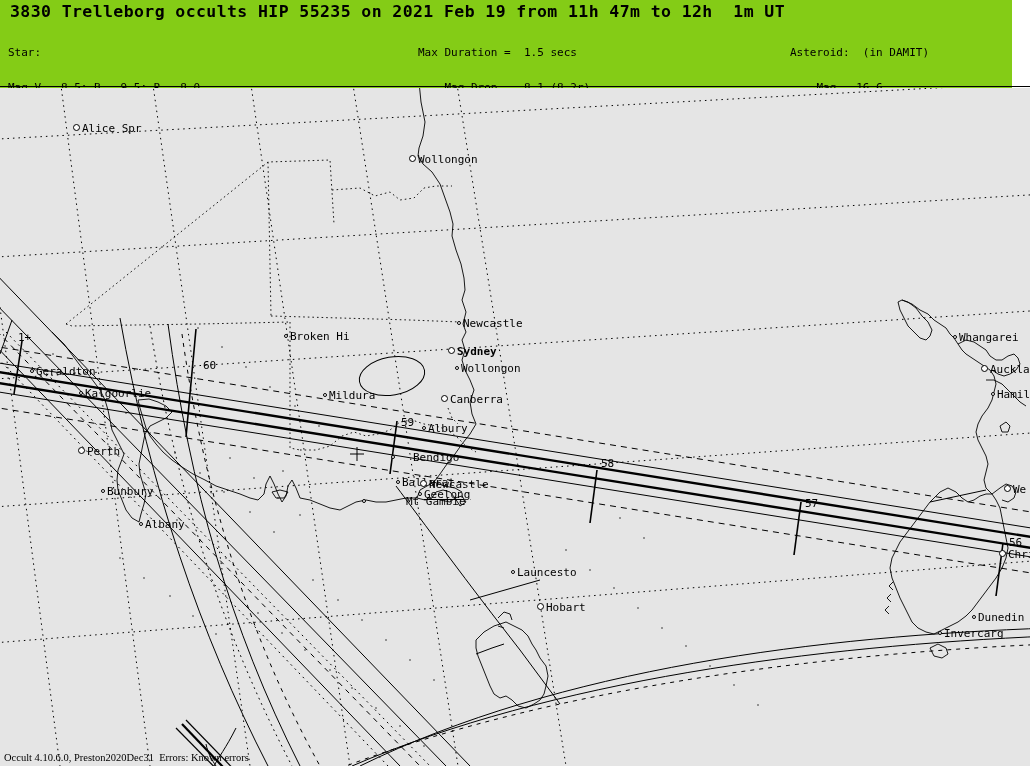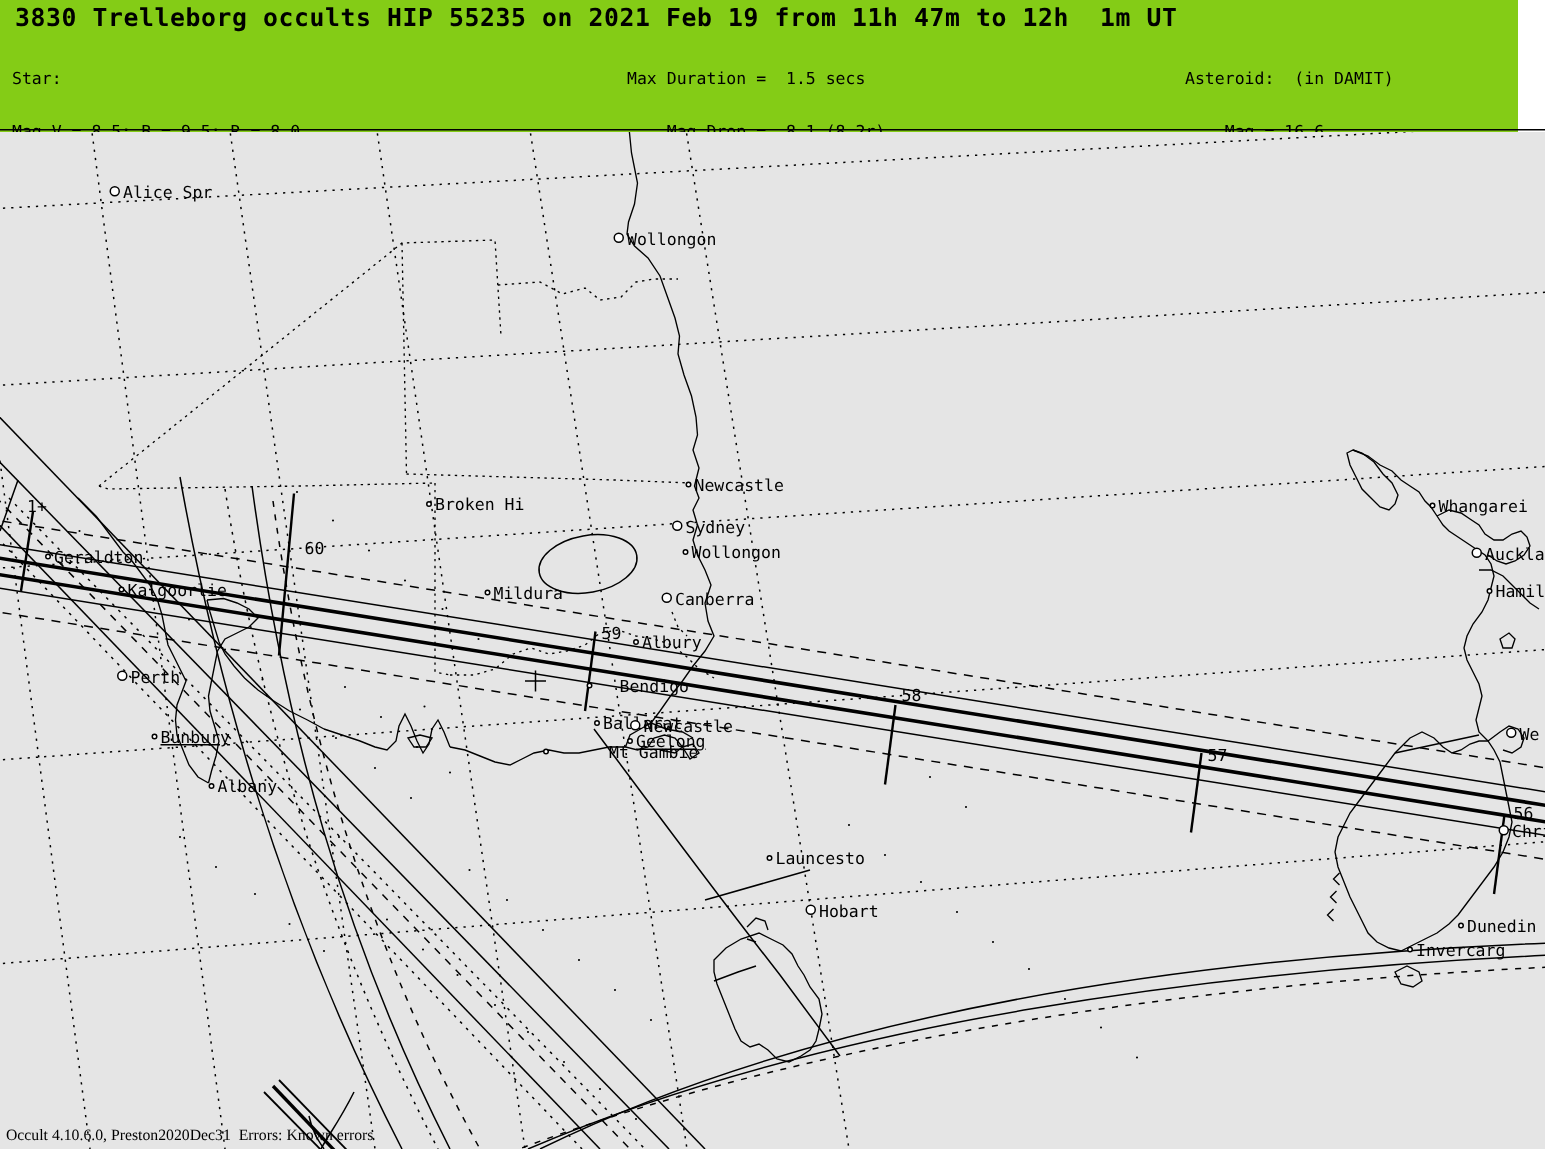--- a/index.html
+++ b/index.html
@@ -390,21 +390,21 @@
   <div id="city-layer">
       <div class="city-dot dot-md" style="left: 73px; top: 36px;"></div>
       <div class="city" style="left: 82px; top: 35px;">Alice Spr</div>
       <div class="city-dot dot-md" style="left: 409px; top: 67px;"></div>
       <div class="city" style="left: 418px; top: 66px;">Wollongon</div>
       <div class="city-dot dot-sm" style="left: 284px; top: 246px;"></div>
       <div class="city" style="left: 290px; top: 243px;">Broken Hi</div>
       <div class="city-dot dot-sm" style="left: 457px; top: 233px;"></div>
       <div class="city" style="left: 463px; top: 230px;">Newcastle</div>
       <div class="city-dot dot-md" style="left: 448px; top: 259px;"></div>
-      <div class="city" style="left: 457px; top: 258px;">Sydney</div>
+      <div class="city" style="left: 457px; top: 258px; font-weight: bold;">Sydney</div>
       <div class="city-dot dot-sm" style="left: 455px; top: 278px;"></div>
       <div class="city" style="left: 461px; top: 275px;">Wollongon</div>
       <div class="city-dot dot-sm" style="left: 30px; top: 281px;"></div>
       <div class="city" style="left: 36px; top: 278px;">Geraldton</div>
       <div class="city-dot dot-sm" style="left: 79px; top: 303px;"></div>
       <div class="city" style="left: 85px; top: 300px;">Kalgoorlie</div>
       <div class="city-dot dot-sm" style="left: 323px; top: 305px;"></div>
       <div class="city" style="left: 329px; top: 302px;">Mildura</div>
       <div class="city-dot dot-md" style="left: 441px; top: 307px;"></div>
       <div class="city" style="left: 450px; top: 306px;">Canberra</div>
@@ -412,21 +412,21 @@
       <div class="city" style="left: 428px; top: 335px;">Albury</div>
       <div class="city-dot dot-md" style="left: 78px; top: 359px;"></div>
       <div class="city" style="left: 87px; top: 358px;">Perth</div>
       <div class="city-dot dot-sm" style="left: 391px; top: 367px;"></div>
       <div class="city" style="left: 397px; top: 364px; padding-left: 16px;">Bendigo</div>
       <div class="city-dot dot-sm" style="left: 396px; top: 392px;"></div>
       <div class="city" style="left: 402px; top: 389px;">Ballarat</div>
       <div class="city-dot dot-md" style="left: 420px; top: 392px;"></div>
       <div class="city" style="left: 429px; top: 391px;">Newcastle</div>
       <div class="city-dot dot-sm" style="left: 101px; top: 401px;"></div>
-      <div class="city" style="left: 107px; top: 398px; text-decoration: underline;">Bunbury</div>
+      <div class="city" style="left: 107px; top: 398px;">Bunbury</div>
       <div class="city-dot dot-sm" style="left: 418px; top: 404px;"></div>
       <div class="city" style="left: 424px; top: 401px; text-decoration: underline;">Geelong</div>
       <div class="city-dot dot-sm" style="left: 362px; top: 411px;"></div>
       <div class="city" style="left: 368px; top: 408px; margin-left: 38px;">Mt Gambie</div>
       <div class="city-dot dot-sm" style="left: 139px; top: 434px;"></div>
       <div class="city" style="left: 145px; top: 431px;">Albany</div>
       <div class="city-dot dot-sm" style="left: 511px; top: 482px;"></div>
       <div class="city" style="left: 517px; top: 479px; text-align: center;">Launcesto</div>
       <div class="city-dot dot-md" style="left: 537px; top: 515px;"></div>
       <div class="city" style="left: 546px; top: 514px;">Hobart</div>

